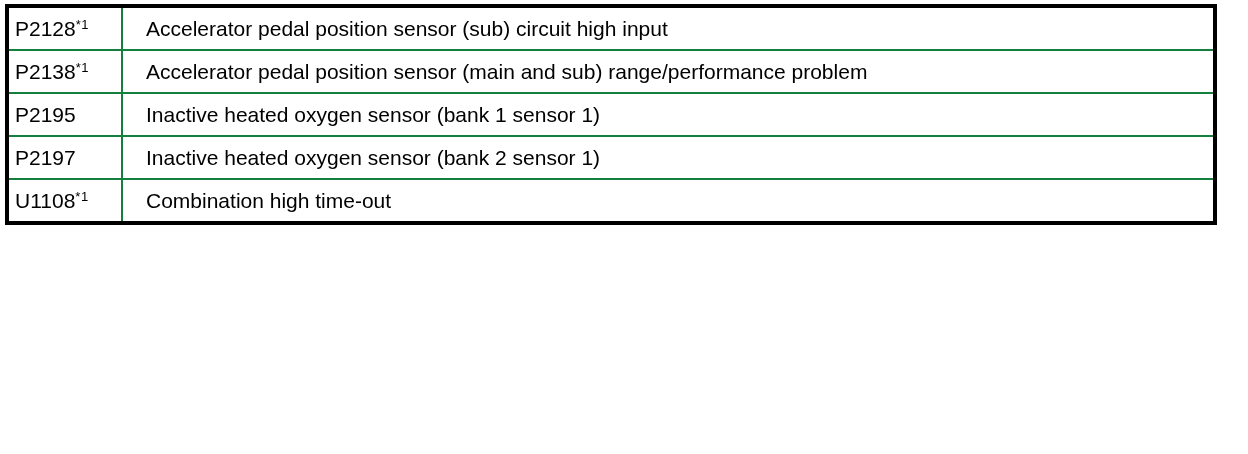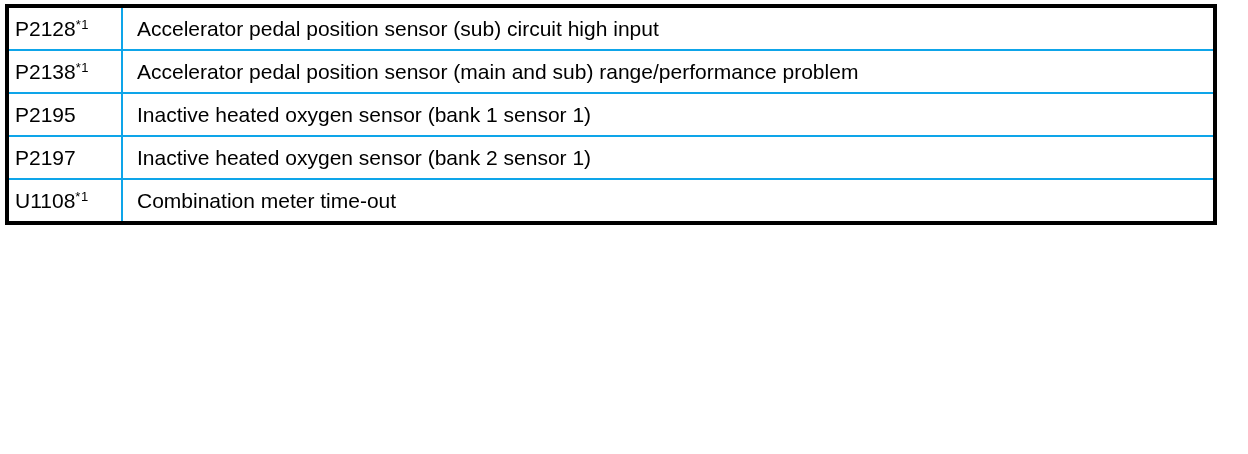--- a/index.html
+++ b/index.html
@@ -18,35 +18,35 @@
   table.dtc {
     position: absolute;
     left: 5px;
     top: 4px;
     width: 1212px;
     border-collapse: collapse;
     table-layout: fixed;
     border: 4px solid #000000;
   }
   table.dtc td {
-    border: 2px solid #0ea5e9;
+    border: 2px solid #15803d;
     height: 41px;
     font-size: 21px;
     line-height: 1.1;
     color: #000000;
     vertical-align: middle;
     white-space: nowrap;
     overflow: hidden;
     padding: 0 4px 0 6px;
   }
   table.dtc td.code-cell {
     width: 102px;
   }
   table.dtc td.desc-cell {
-    padding-left: 14px;
+    padding-left: 23px;
     margin-left: 28px;
   }
   .sup-mark {
     font-size: 13px;
     position: relative;
     top: -7px;
     letter-spacing: 0.5px;
   }
 </style>
 </head>
@@ -75,17 +75,17 @@
     <td class="code-cell"><span>P2197</span><span class="sup-mark"></span></td>
     <td class="desc-cell"><span>Inactive heated oxygen sensor (bank 2 sensor 1)</span></td>
   </tr>
 
 
 
 
 
   <tr>
     <td class="code-cell"><span>U1108</span><span class="sup-mark">*1</span></td>
-    <td class="desc-cell"><span>Combination meter time-out</span></td>
+    <td class="desc-cell"><span>Combination high time-out</span></td>
   </tr>
 </tbody>
   </table>
 </div>
 
 </body></html>

